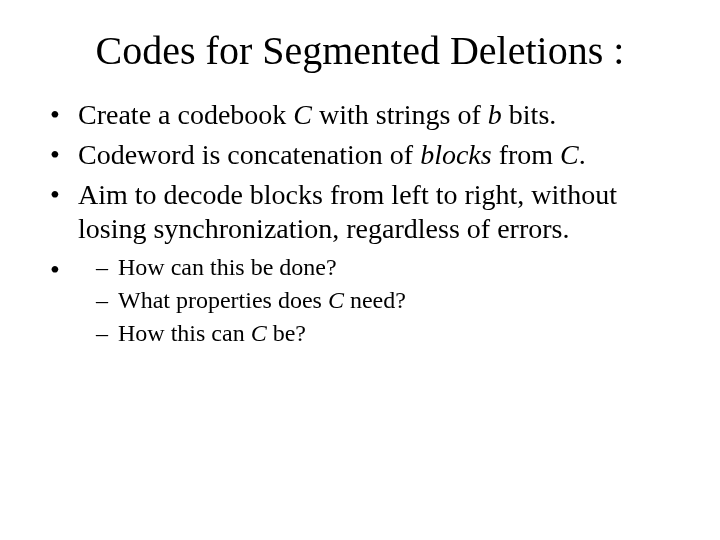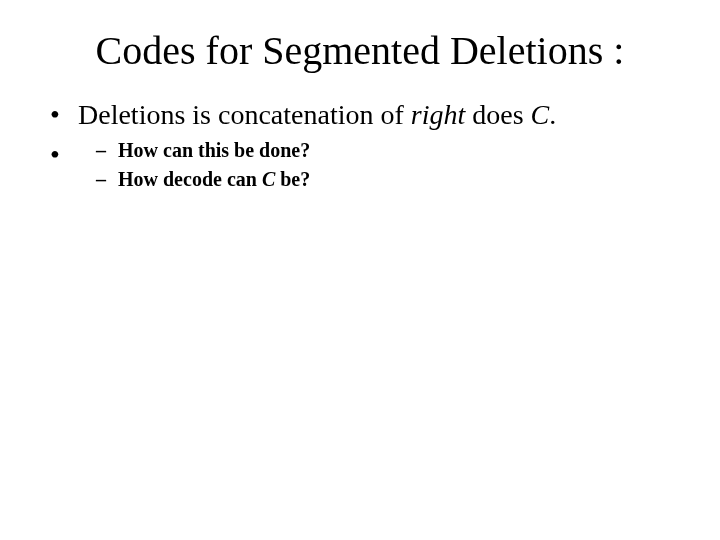--- a/index.html
+++ b/index.html
@@ -40,23 +40,22 @@
     content: "•";
     position: absolute;
     left: 0;
     top: 0;
     font-size: 28px;
   }
   ul.level2 {
     list-style: none;
     padding: 0;
     margin: 6px 0 4px 18px;
-    font-size: 20px;
+    font-size: 24px;
     line-height: 1.22;
-    font-weight: bold;
   }
   ul.level2 > li {
     position: relative;
     padding-left: 22px;
     margin-bottom: 4px;
   }
   ul.level2 > li::before {
     content: "–";
     position: absolute;
     left: 0;
@@ -68,32 +67,41 @@
 <body>
 
 <div class="slide">
 
   <h1 class="title">
     <span>Codes for Segmented Deletions :</span><br>
   </h1>
 
   <ul class="level1">
 
+    <li>
+      <span>Create a codebook </span><span class="it">C</span><span> with strings of </span><span class="it">b</span><span> bits.</span>
+    </li>
 
     <li>
-      <span>Deletions is concatenation of </span><span class="it">right</span><span> does </span><span class="it">C</span><span>.</span>
+      <span>Codeword is concatenation of </span><span class="it">blocks</span><span> from </span><span class="it">C</span><span>.</span>
     </li>
 
+    <li>
+      <span>Aim to decode blocks from left to right, without losing synchronization, regardless of errors.</span>
+    </li>
 
     <li>
       <ul class="level2">
         <li>
           <span>How can this be done?</span>
         </li>
         <li>
-          <span>How decode can </span><span class="it">C</span><span> be?</span>
+          <span>What properties does </span><span class="it">C</span><span> need?</span>
+        </li>
+        <li>
+          <span>How this can </span><span class="it">C</span><span> be?</span>
         </li>
       </ul>
     </li>
 
   </ul>
 
 </div>
 
 </body></html>

